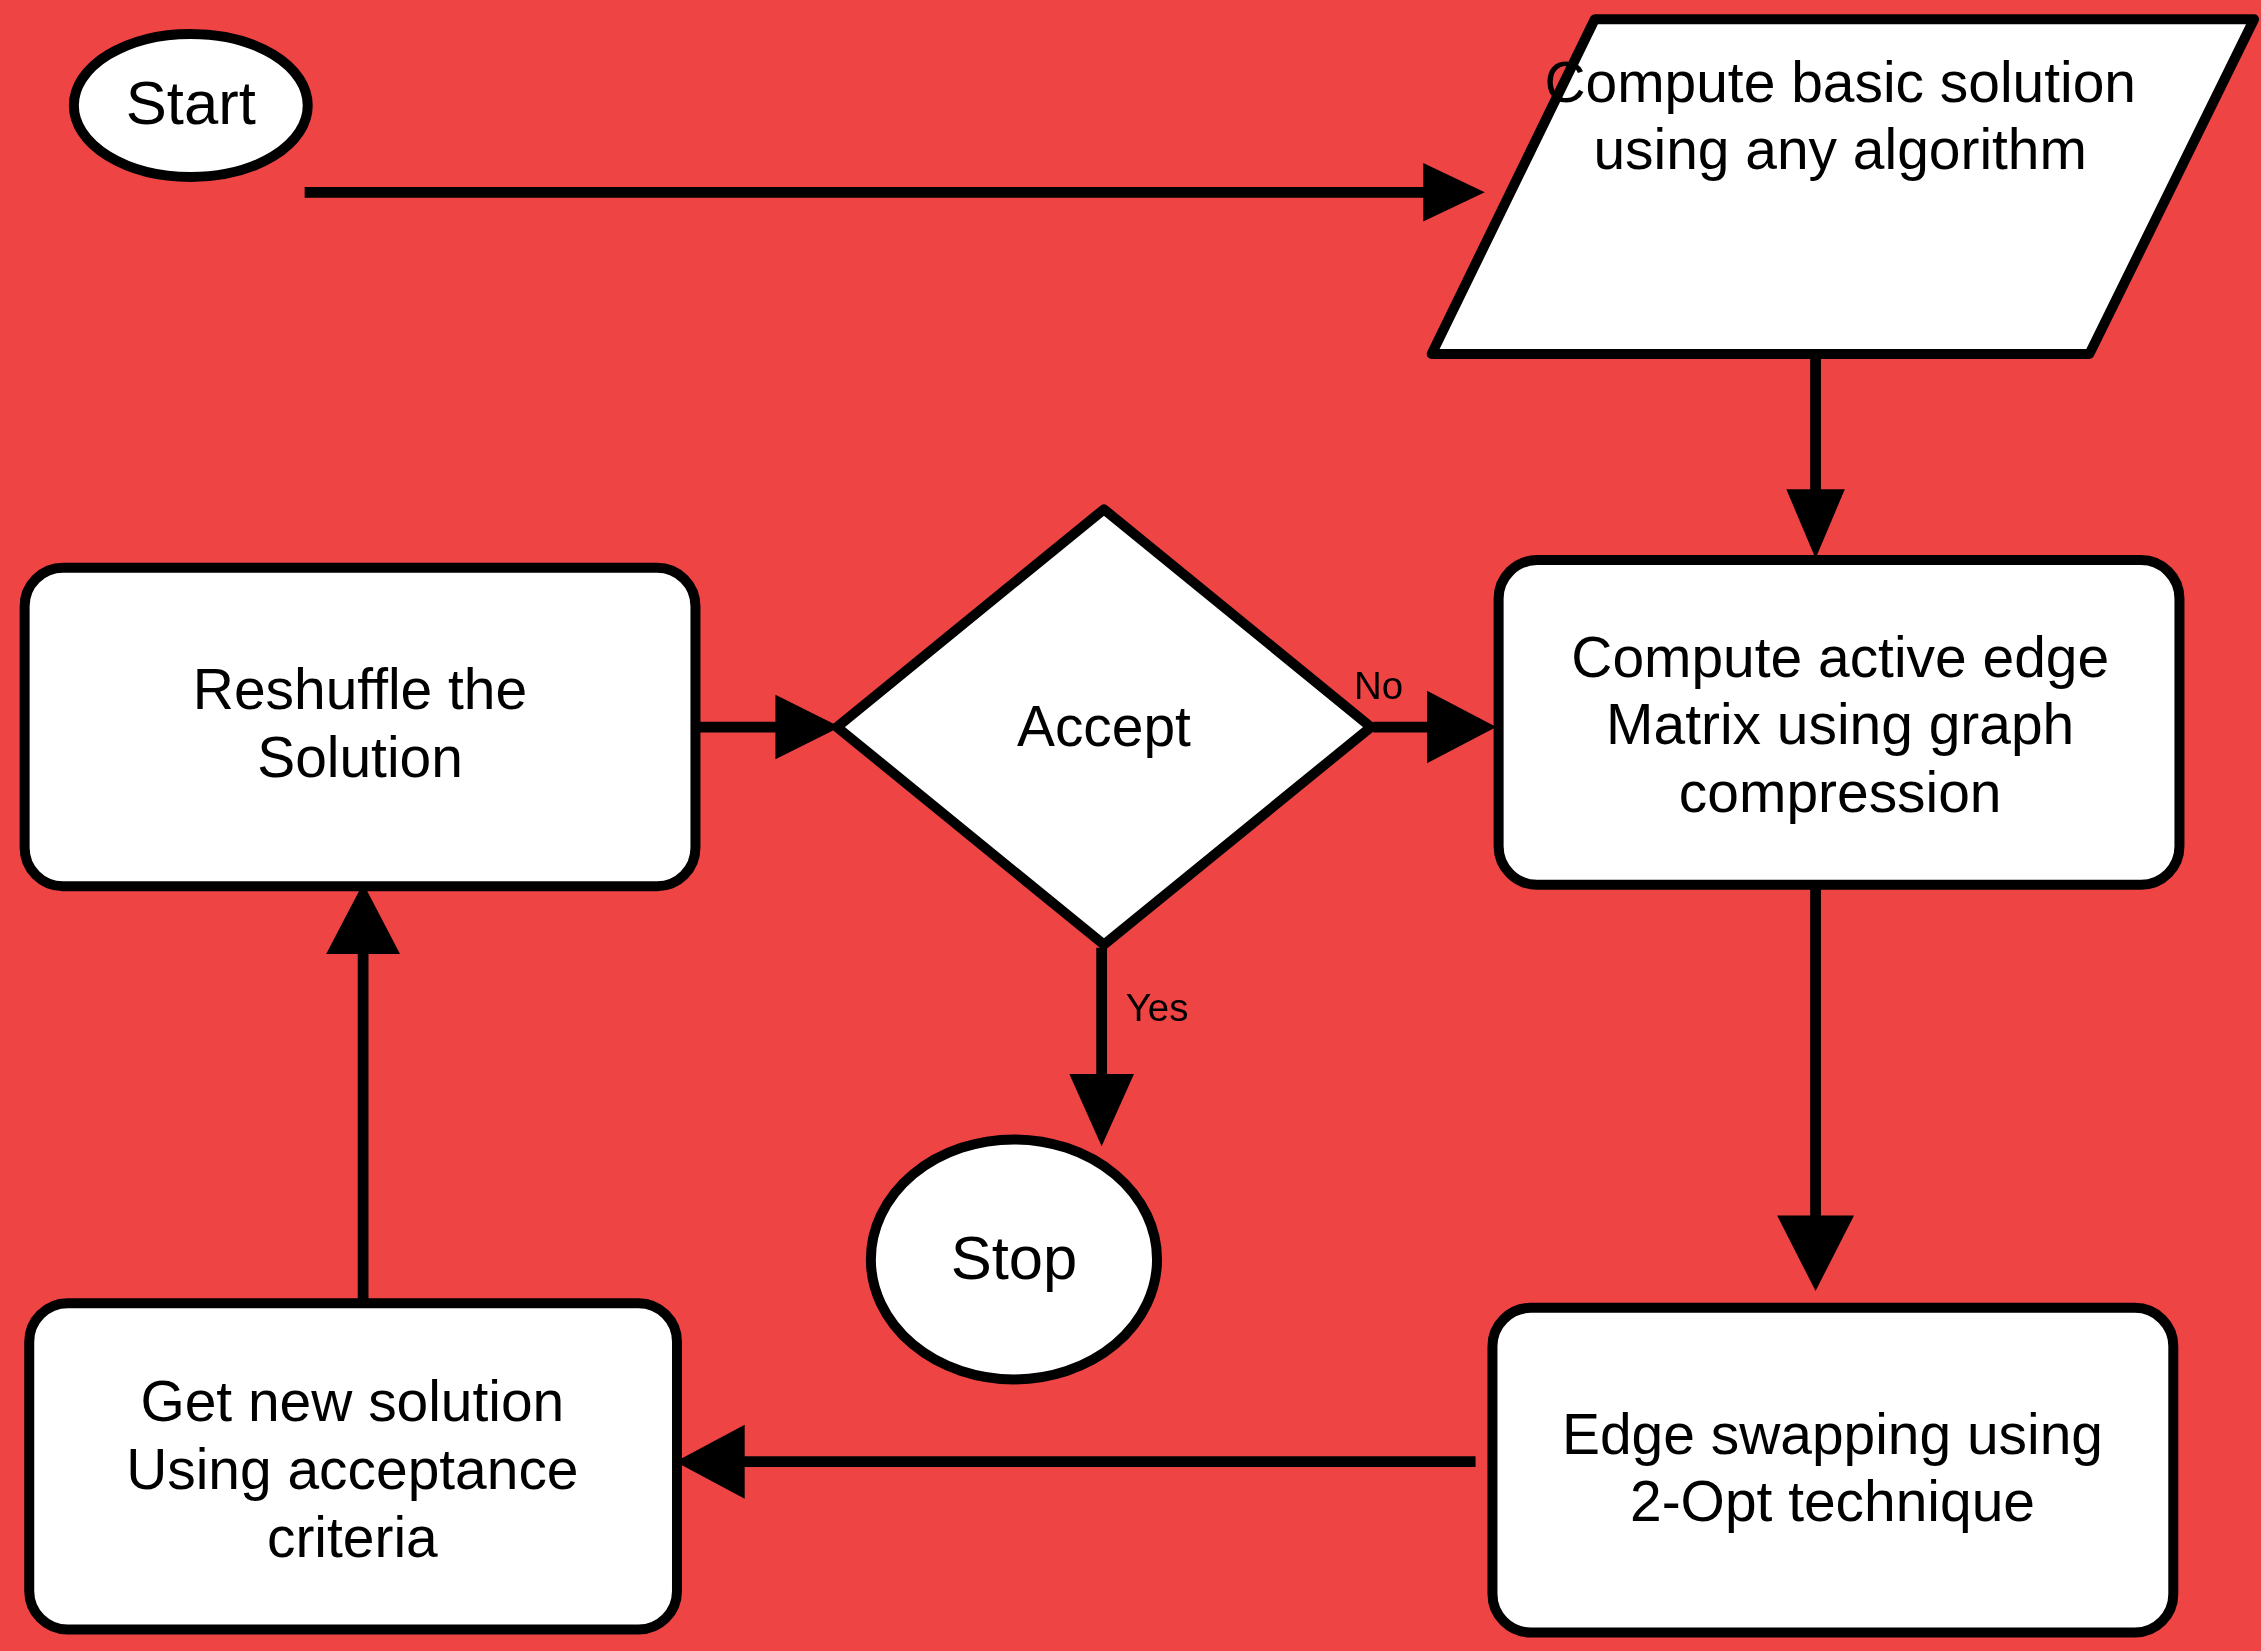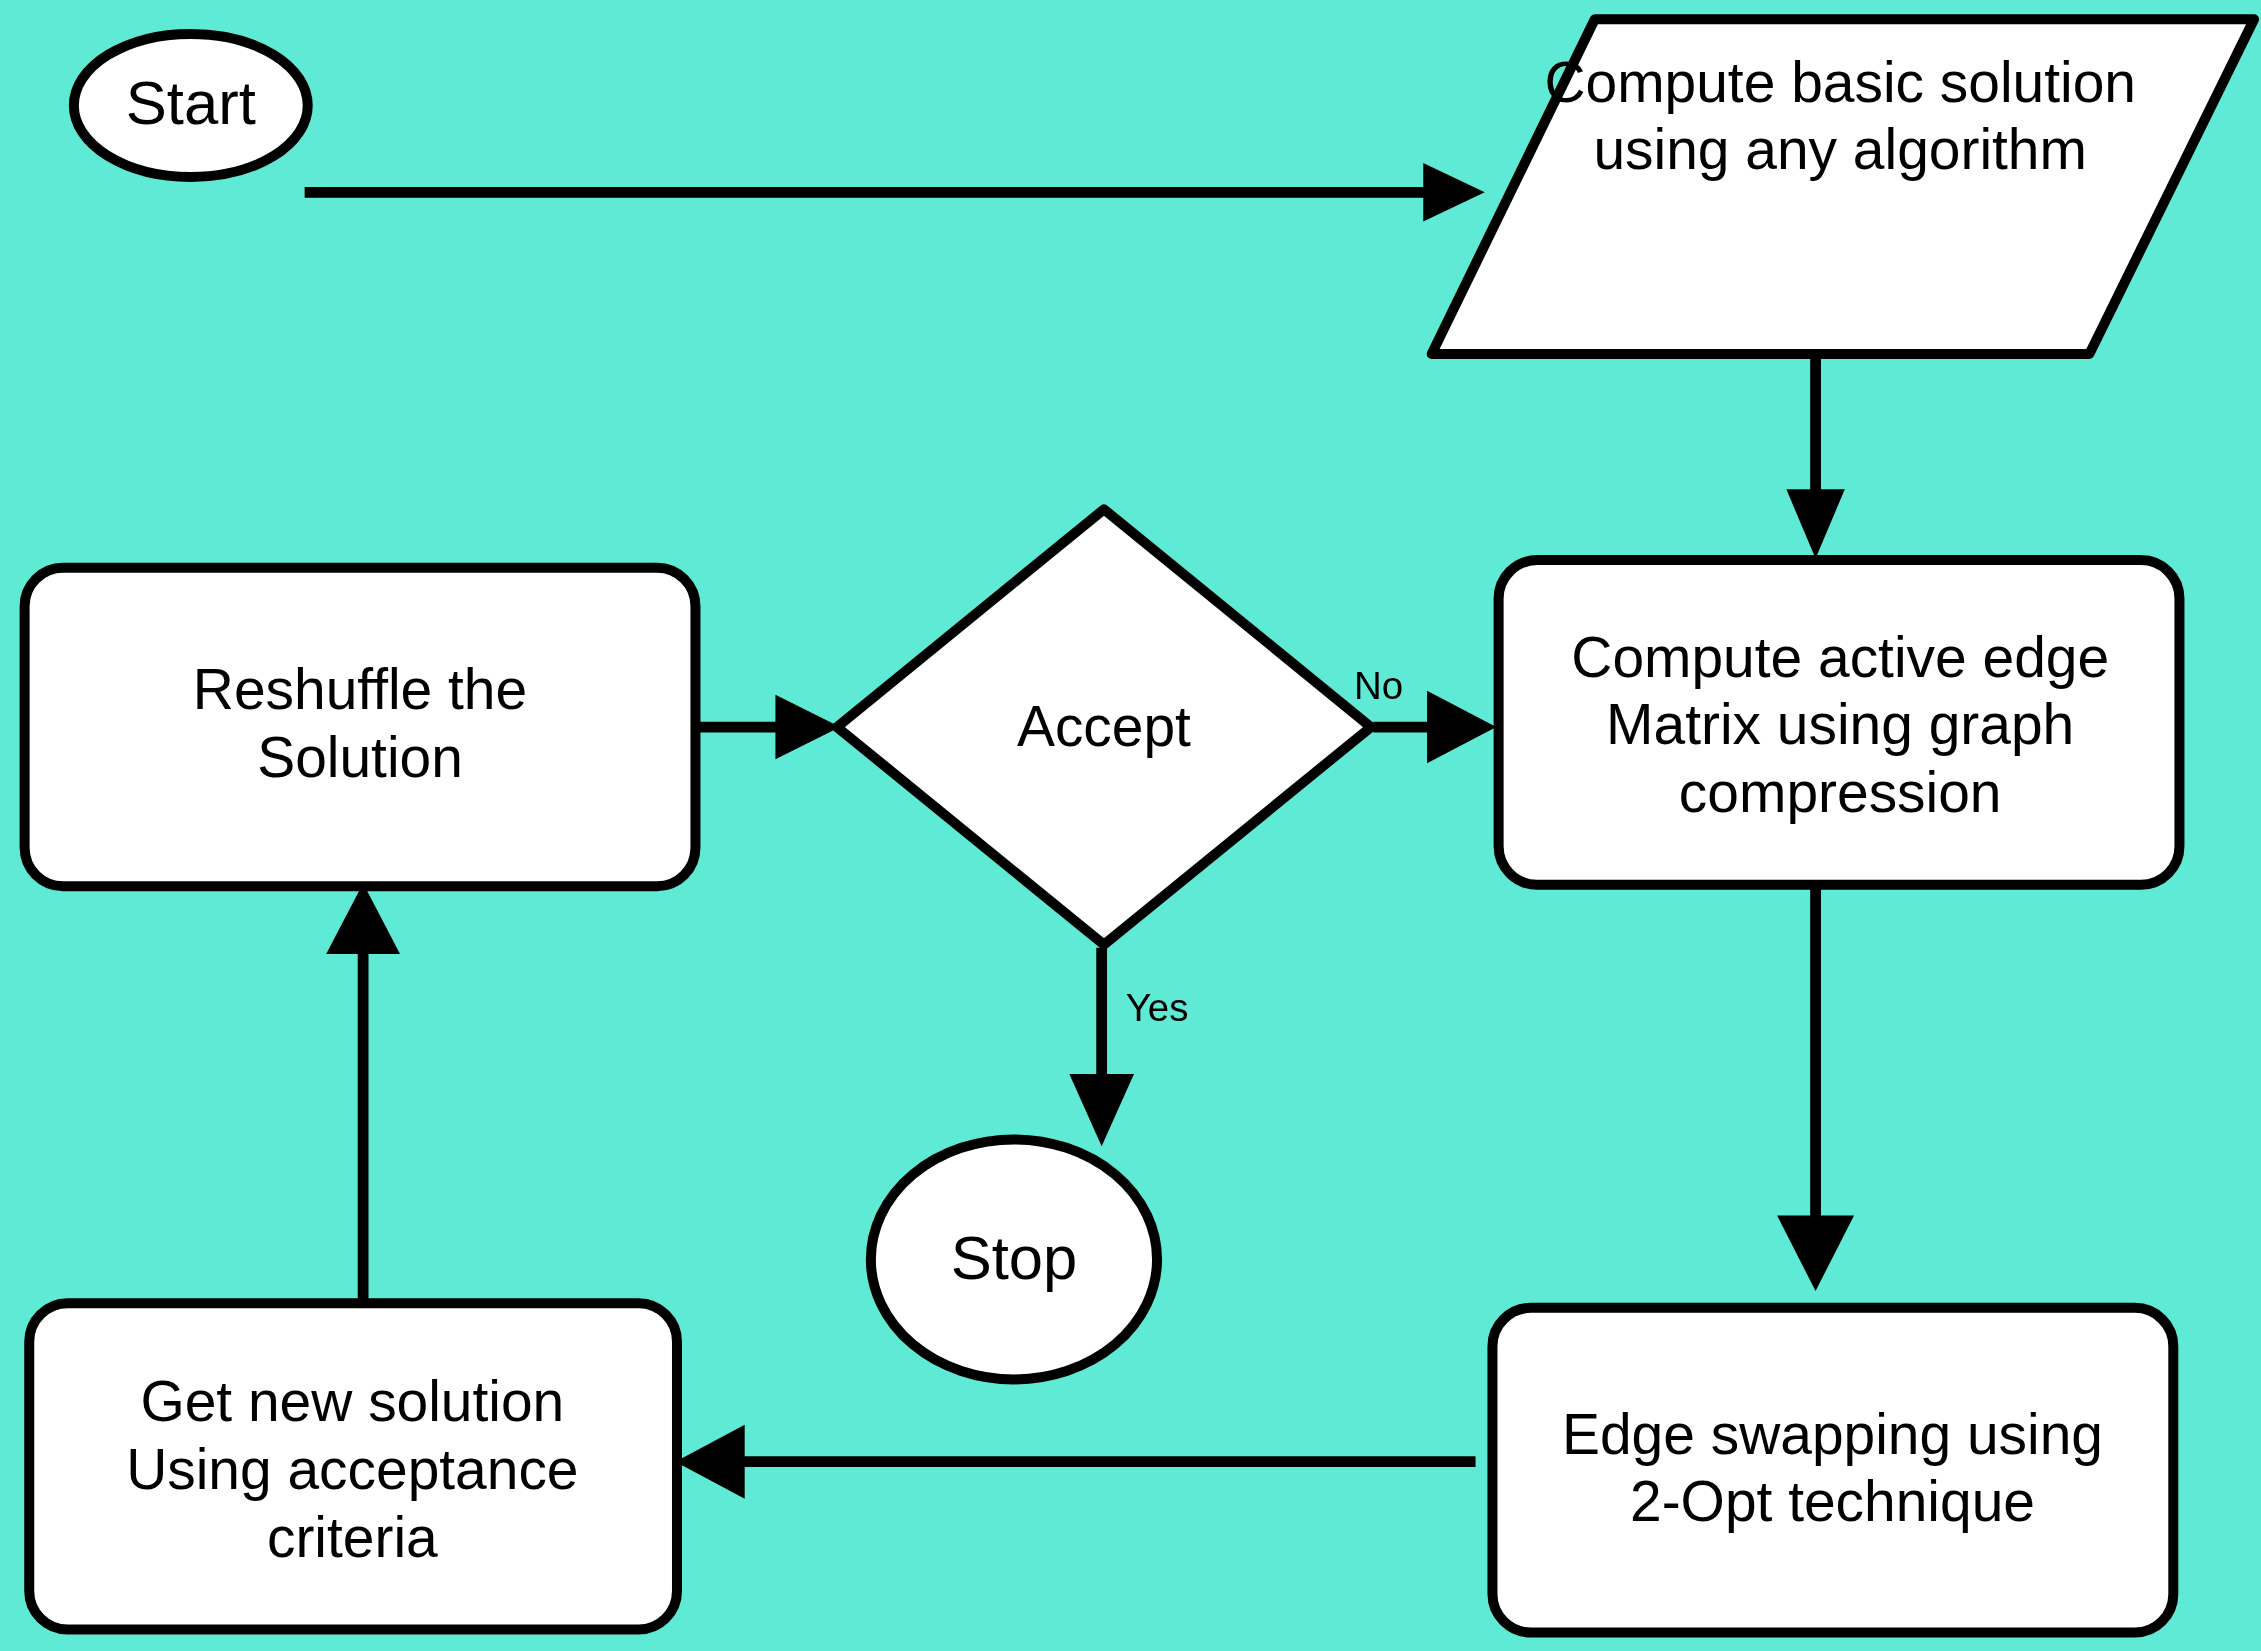--- a/index.html
+++ b/index.html
@@ -4,21 +4,21 @@
 <style>
   html, body {
     margin: 0;
     padding: 0;
     background: #ffffff;
   }
   #flowchart-root {
     width: 2261px;
     height: 1651px;
     position: relative;
-    background: #5eead4;
+    background: #ef4444;
     overflow: hidden;
   }
   svg.chart-surface {
     display: block;
     width: 2261px;
     height: 1651px;
   }
   .node-shape {
     fill: #ffffff;
     stroke: #000000;

